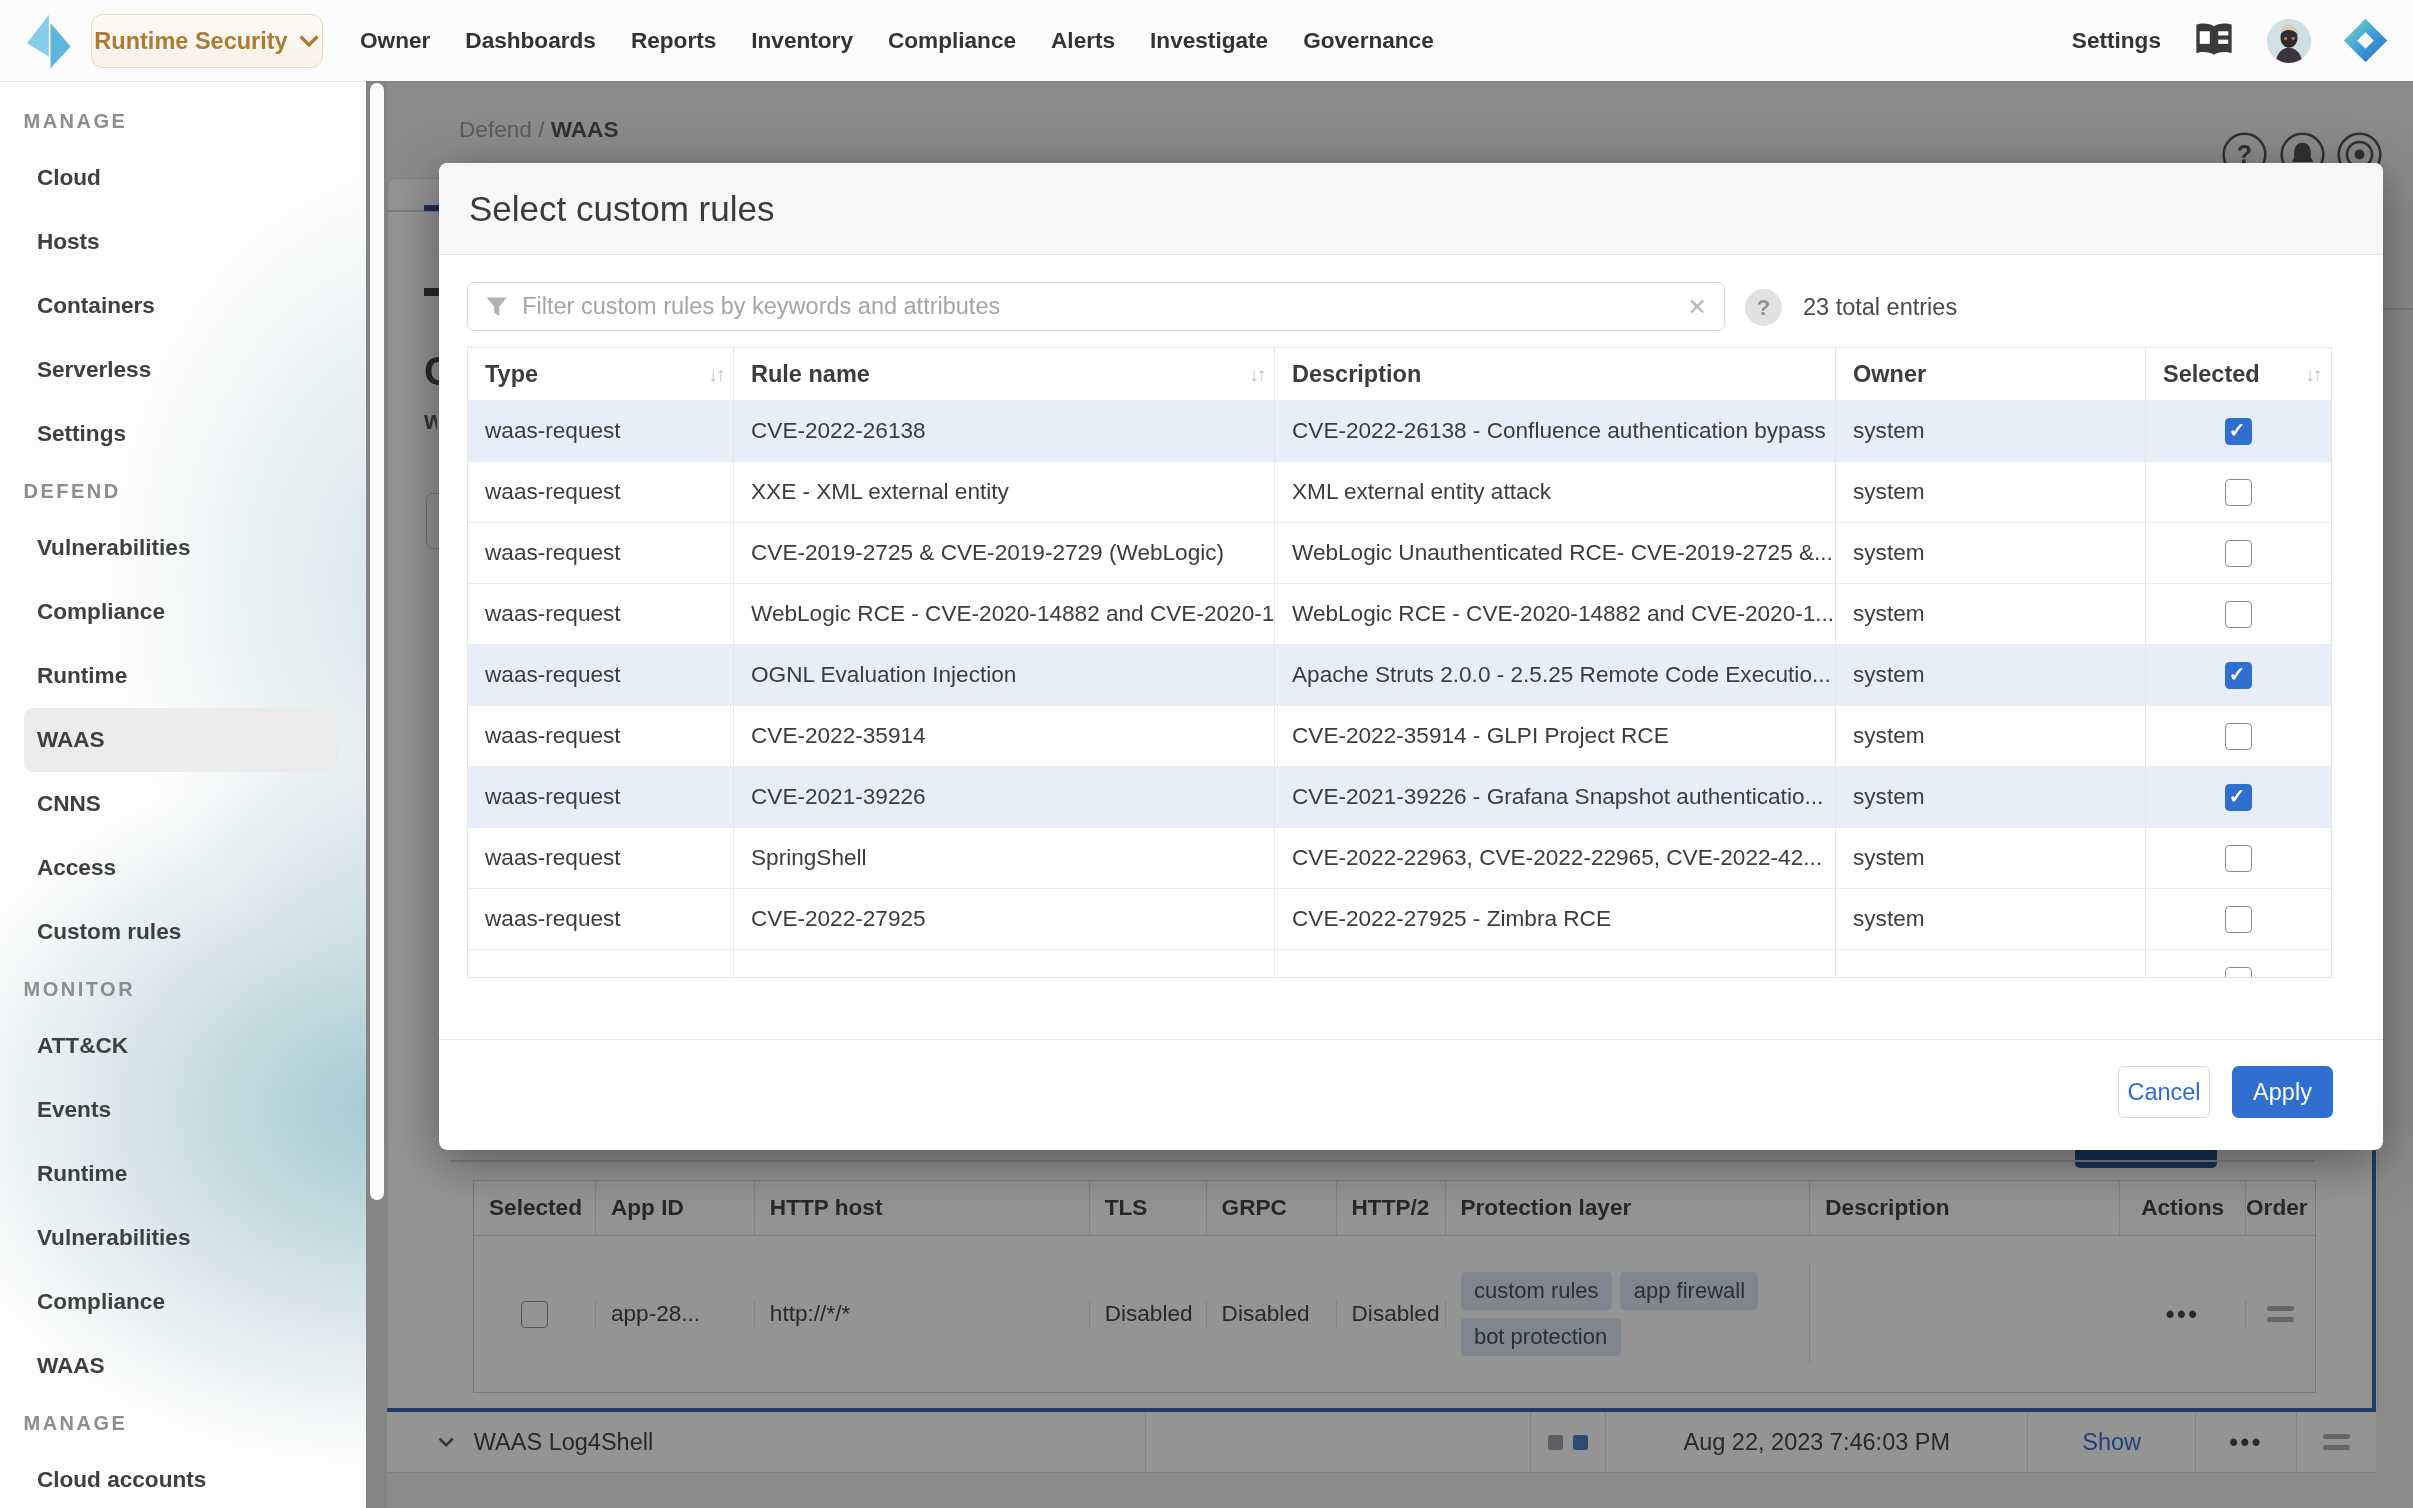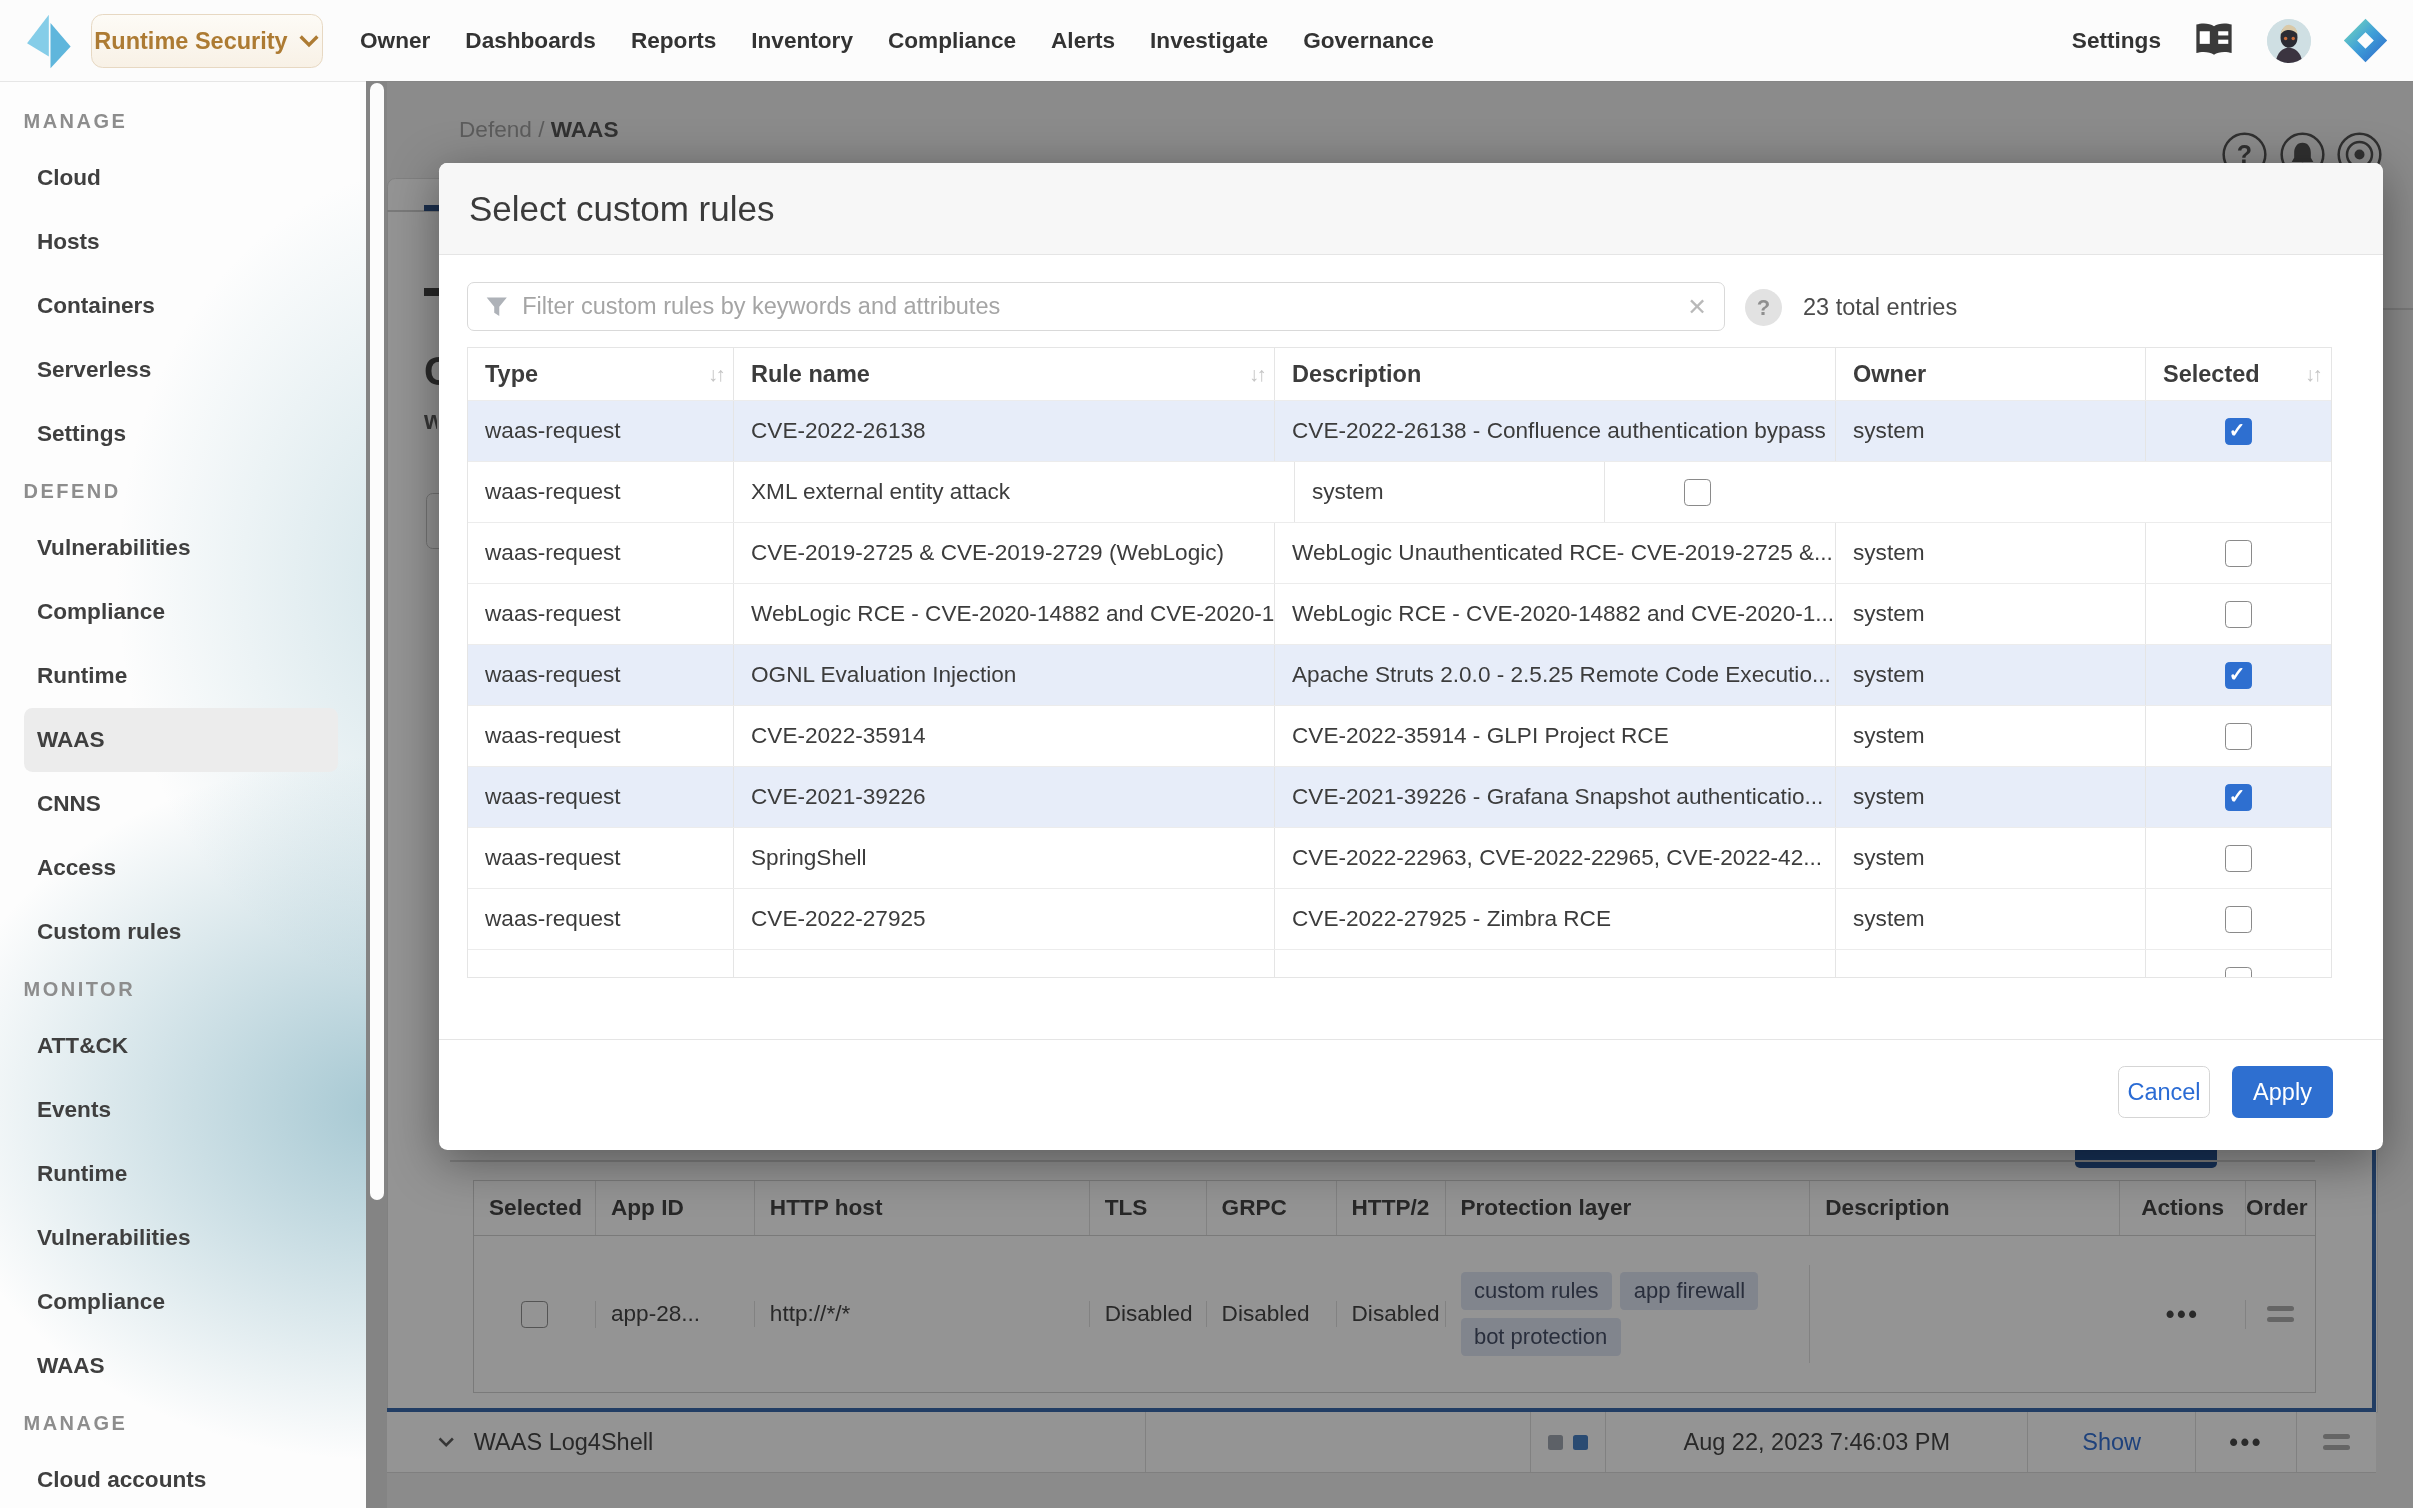--- a/index.html
+++ b/index.html
@@ -341,20 +341,21 @@
           <div class="m-cell mc-type">waas-request</div>
           <div class="m-cell mc-rule">CVE-2022-26138</div>
           <div class="m-cell mc-desc">CVE-2022-26138 - Confluence authentication bypass</div>
           <div class="m-cell mc-owner">system</div>
           <div class="m-cell mc-sel">
             <div class="cb checked"></div>
           </div>
         </div>
           <div class="m-row m-body">
           <div class="m-cell mc-type">waas-request</div>
+          <div class="m-cell mc-rule">XXE - XML external entity</div>
           <div class="m-cell mc-desc">XML external entity attack</div>
           <div class="m-cell mc-owner">system</div>
           <div class="m-cell mc-sel">
             <div class="cb"></div>
           </div>
         </div>
           <div class="m-row m-body">
           <div class="m-cell mc-type">waas-request</div>
           <div class="m-cell mc-rule">CVE-2019-2725 &amp; CVE-2019-2729 (WebLogic)</div>
           <div class="m-cell mc-desc">WebLogic Unauthenticated RCE- CVE-2019-2725 &amp;...</div>

